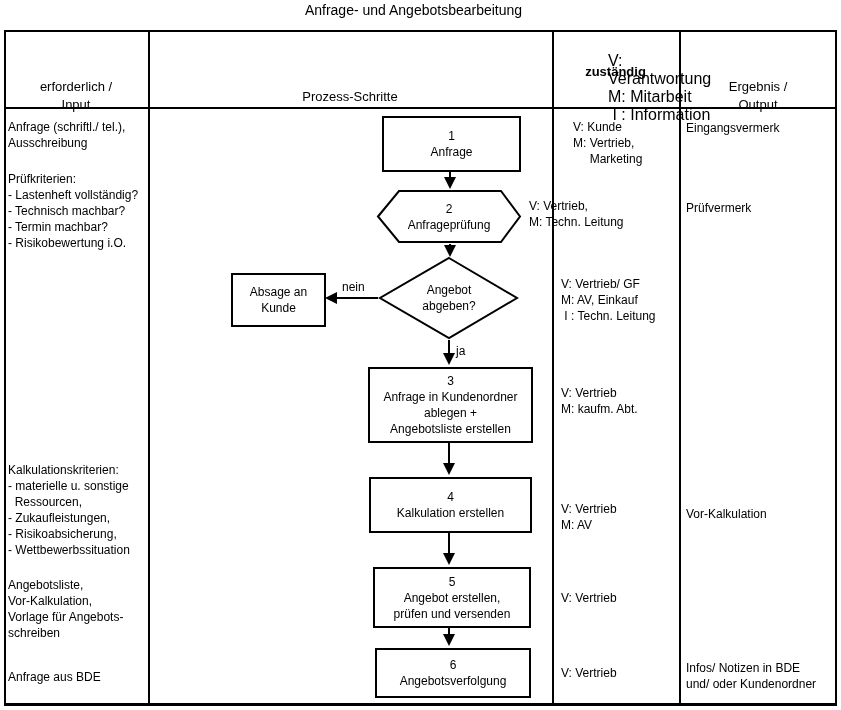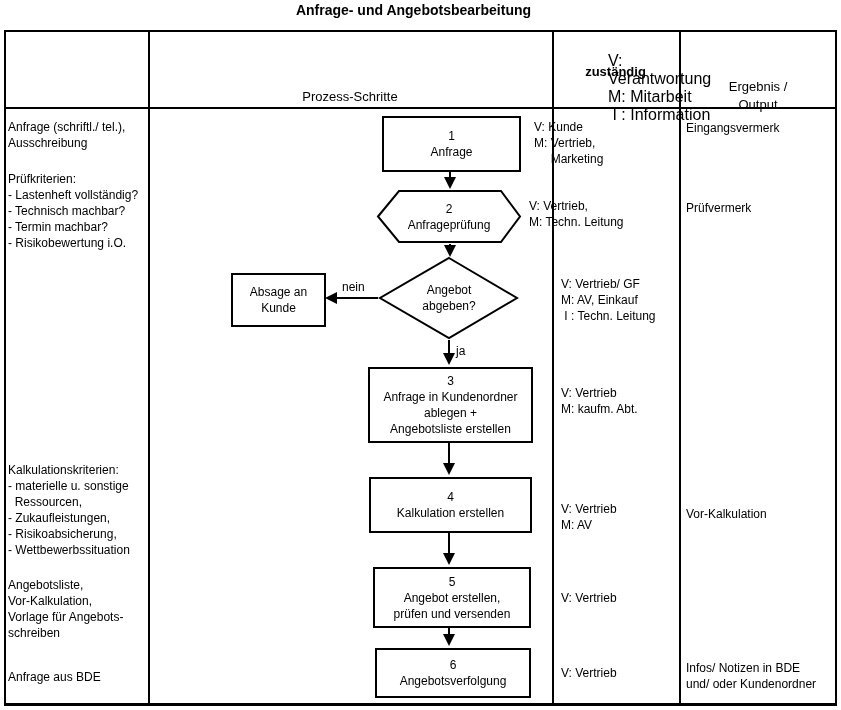--- a/index.html
+++ b/index.html
@@ -3,21 +3,21 @@
 <meta charset="utf-8">
 <style>
   html,body{margin:0;padding:0;background:#ffffff;}
   .canvas{
     position:relative;width:841px;height:710px;background:#ffffff;
     font-family:"Liberation Sans", sans-serif;color:#000;overflow:hidden;
   }
   .abs{position:absolute;}
   .title{
     left:0;top:2px;width:827px;text-align:center;
-    font-size:14px;font-weight:bold;letter-spacing:0px;
+    font-size:14px;font-weight:normal;letter-spacing:0px;
   }
   .frame{
     left:4px;top:30px;width:829px;height:671px;
     border:2px solid #000;border-bottom-width:3px;
   }
   .vline{width:2px;background:#000;top:30px;height:674px;}
   .hline{height:2px;background:#000;left:4px;width:831px;top:107px;}
   .hdr{font-size:13px;text-align:center;white-space:pre-line;line-height:18px;margin-top:28px;}
   .hdr-bold{font-weight:bold;}
   .legend{font-size:16px;line-height:18px;white-space:pre-wrap;text-align:left;margin-left:48px;}
@@ -40,20 +40,22 @@
 <div class="canvas">
 
   <div class="abs title">Anfrage- und Angebotsbearbeitung</div>
 
   <div class="abs frame"></div>
   <div class="abs vline" style="left:148px"></div>
   <div class="abs vline" style="left:552px"></div>
   <div class="abs vline" style="left:679px"></div>
   <div class="abs hline"></div>
 
+  <div class="abs hdr" style="left:6px;top:50px;width:140px">erforderlich /
+Input</div>
   <div class="abs hdr" style="left:150px;top:60px;width:400px">Prozess-Schritte</div>
   <div class="abs hdr hdr-bold" style="left:554px;top:35px;width:123px">zuständig</div>
   <div class="abs legend" style="left:560px;top:52px;width:118px">V: Verantwortung
 M: Mitarbeit
  I : Information</div>
   <div class="abs hdr" style="left:681px;top:50px;width:154px">Ergebnis /
 Output</div>
 
   <div class="abs txt" style="left:8px;top:119px;width:138px">Anfrage (schriftl./ tel.),
 Ausschreibung</div>
@@ -106,21 +108,21 @@
 ablegen +
 Angebotsliste erstellen</div>
   <div class="abs flowbox" style="left:369px;top:477px;width:159px;height:52px">4
 Kalkulation erstellen</div>
   <div class="abs flowbox" style="left:373px;top:567px;width:154px;height:57px">5
 Angebot erstellen,
 prüfen und versenden</div>
   <div class="abs flowbox" style="left:375px;top:648px;width:152px;height:46px">6
 Angebotsverfolgung</div>
 
-  <div class="abs txt" style="left:534px;top:119px;width:115px">V: Kunde
+  <div class="abs txt" style="left:573px;top:119px;width:115px">V: Kunde
 M: Vertrieb,
      Marketing</div>
   <div class="abs txt" style="left:529px;top:198px;width:115px">V: Vertrieb,
 M: Techn. Leitung</div>
   <div class="abs txt" style="left:561px;top:276px;width:115px">V: Vertrieb/ GF
 M: AV, Einkauf
  I : Techn. Leitung</div>
   <div class="abs txt" style="left:561px;top:385px;width:115px">V: Vertrieb
 M: kaufm. Abt.</div>
   <div class="abs txt" style="left:561px;top:501px;width:115px">V: Vertrieb

